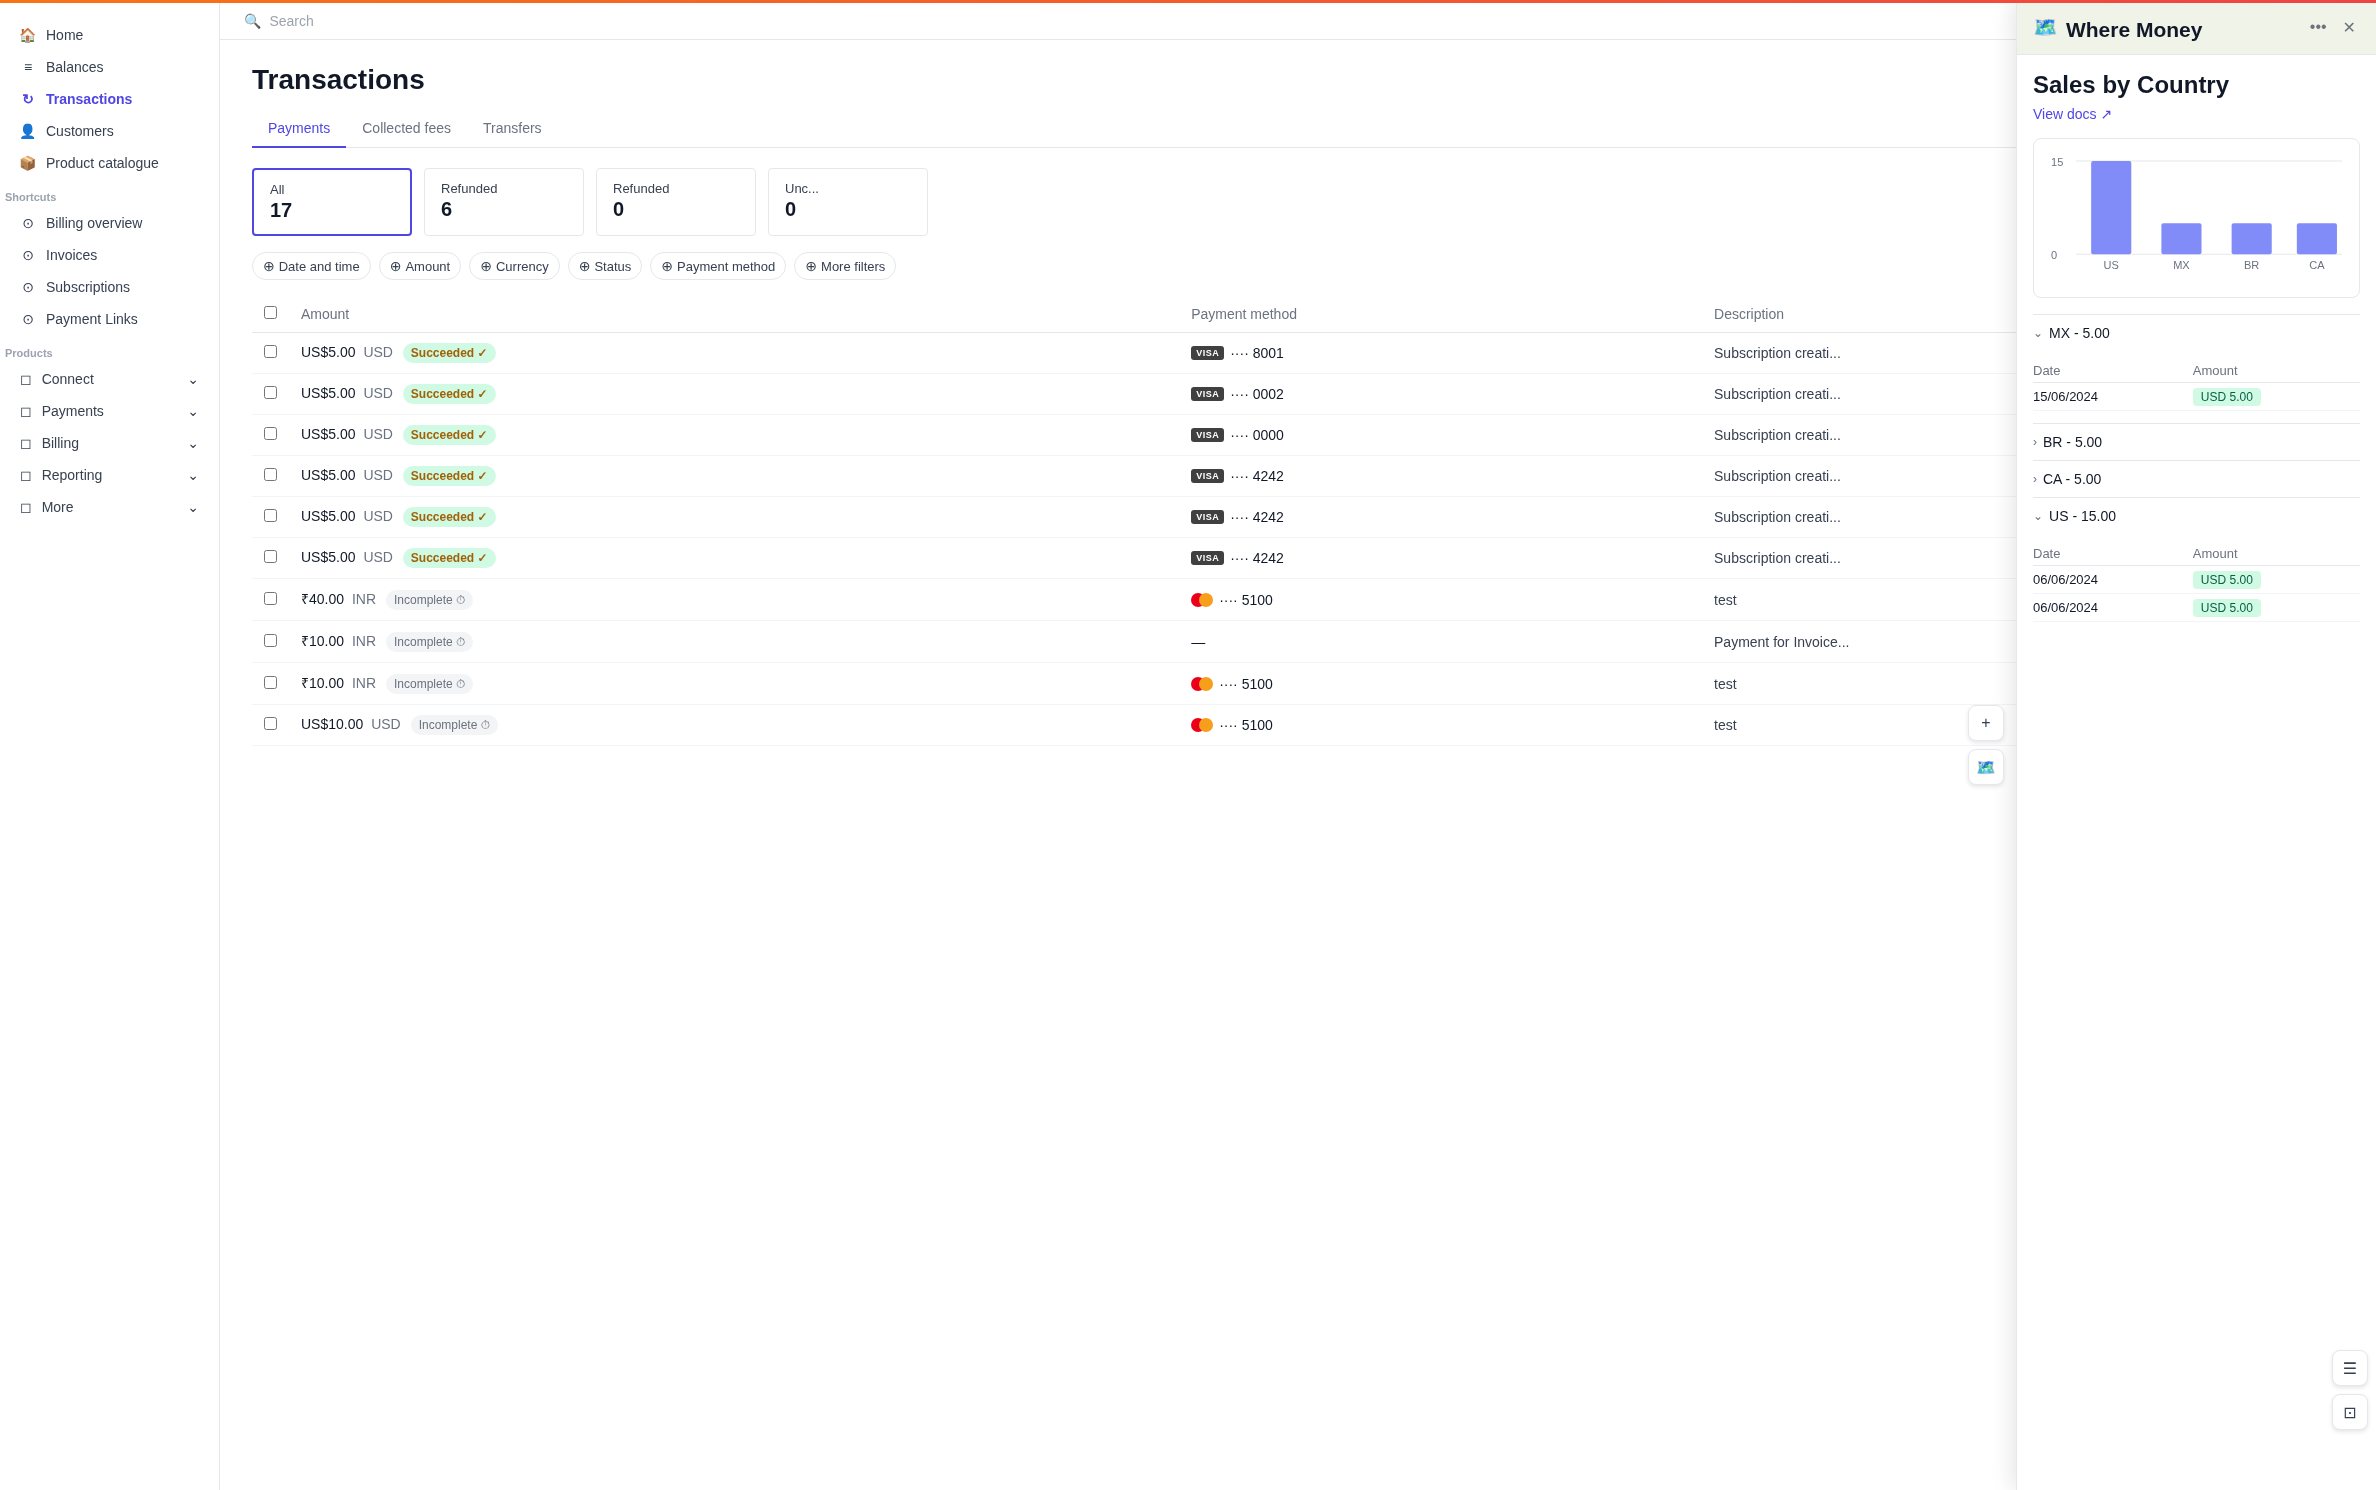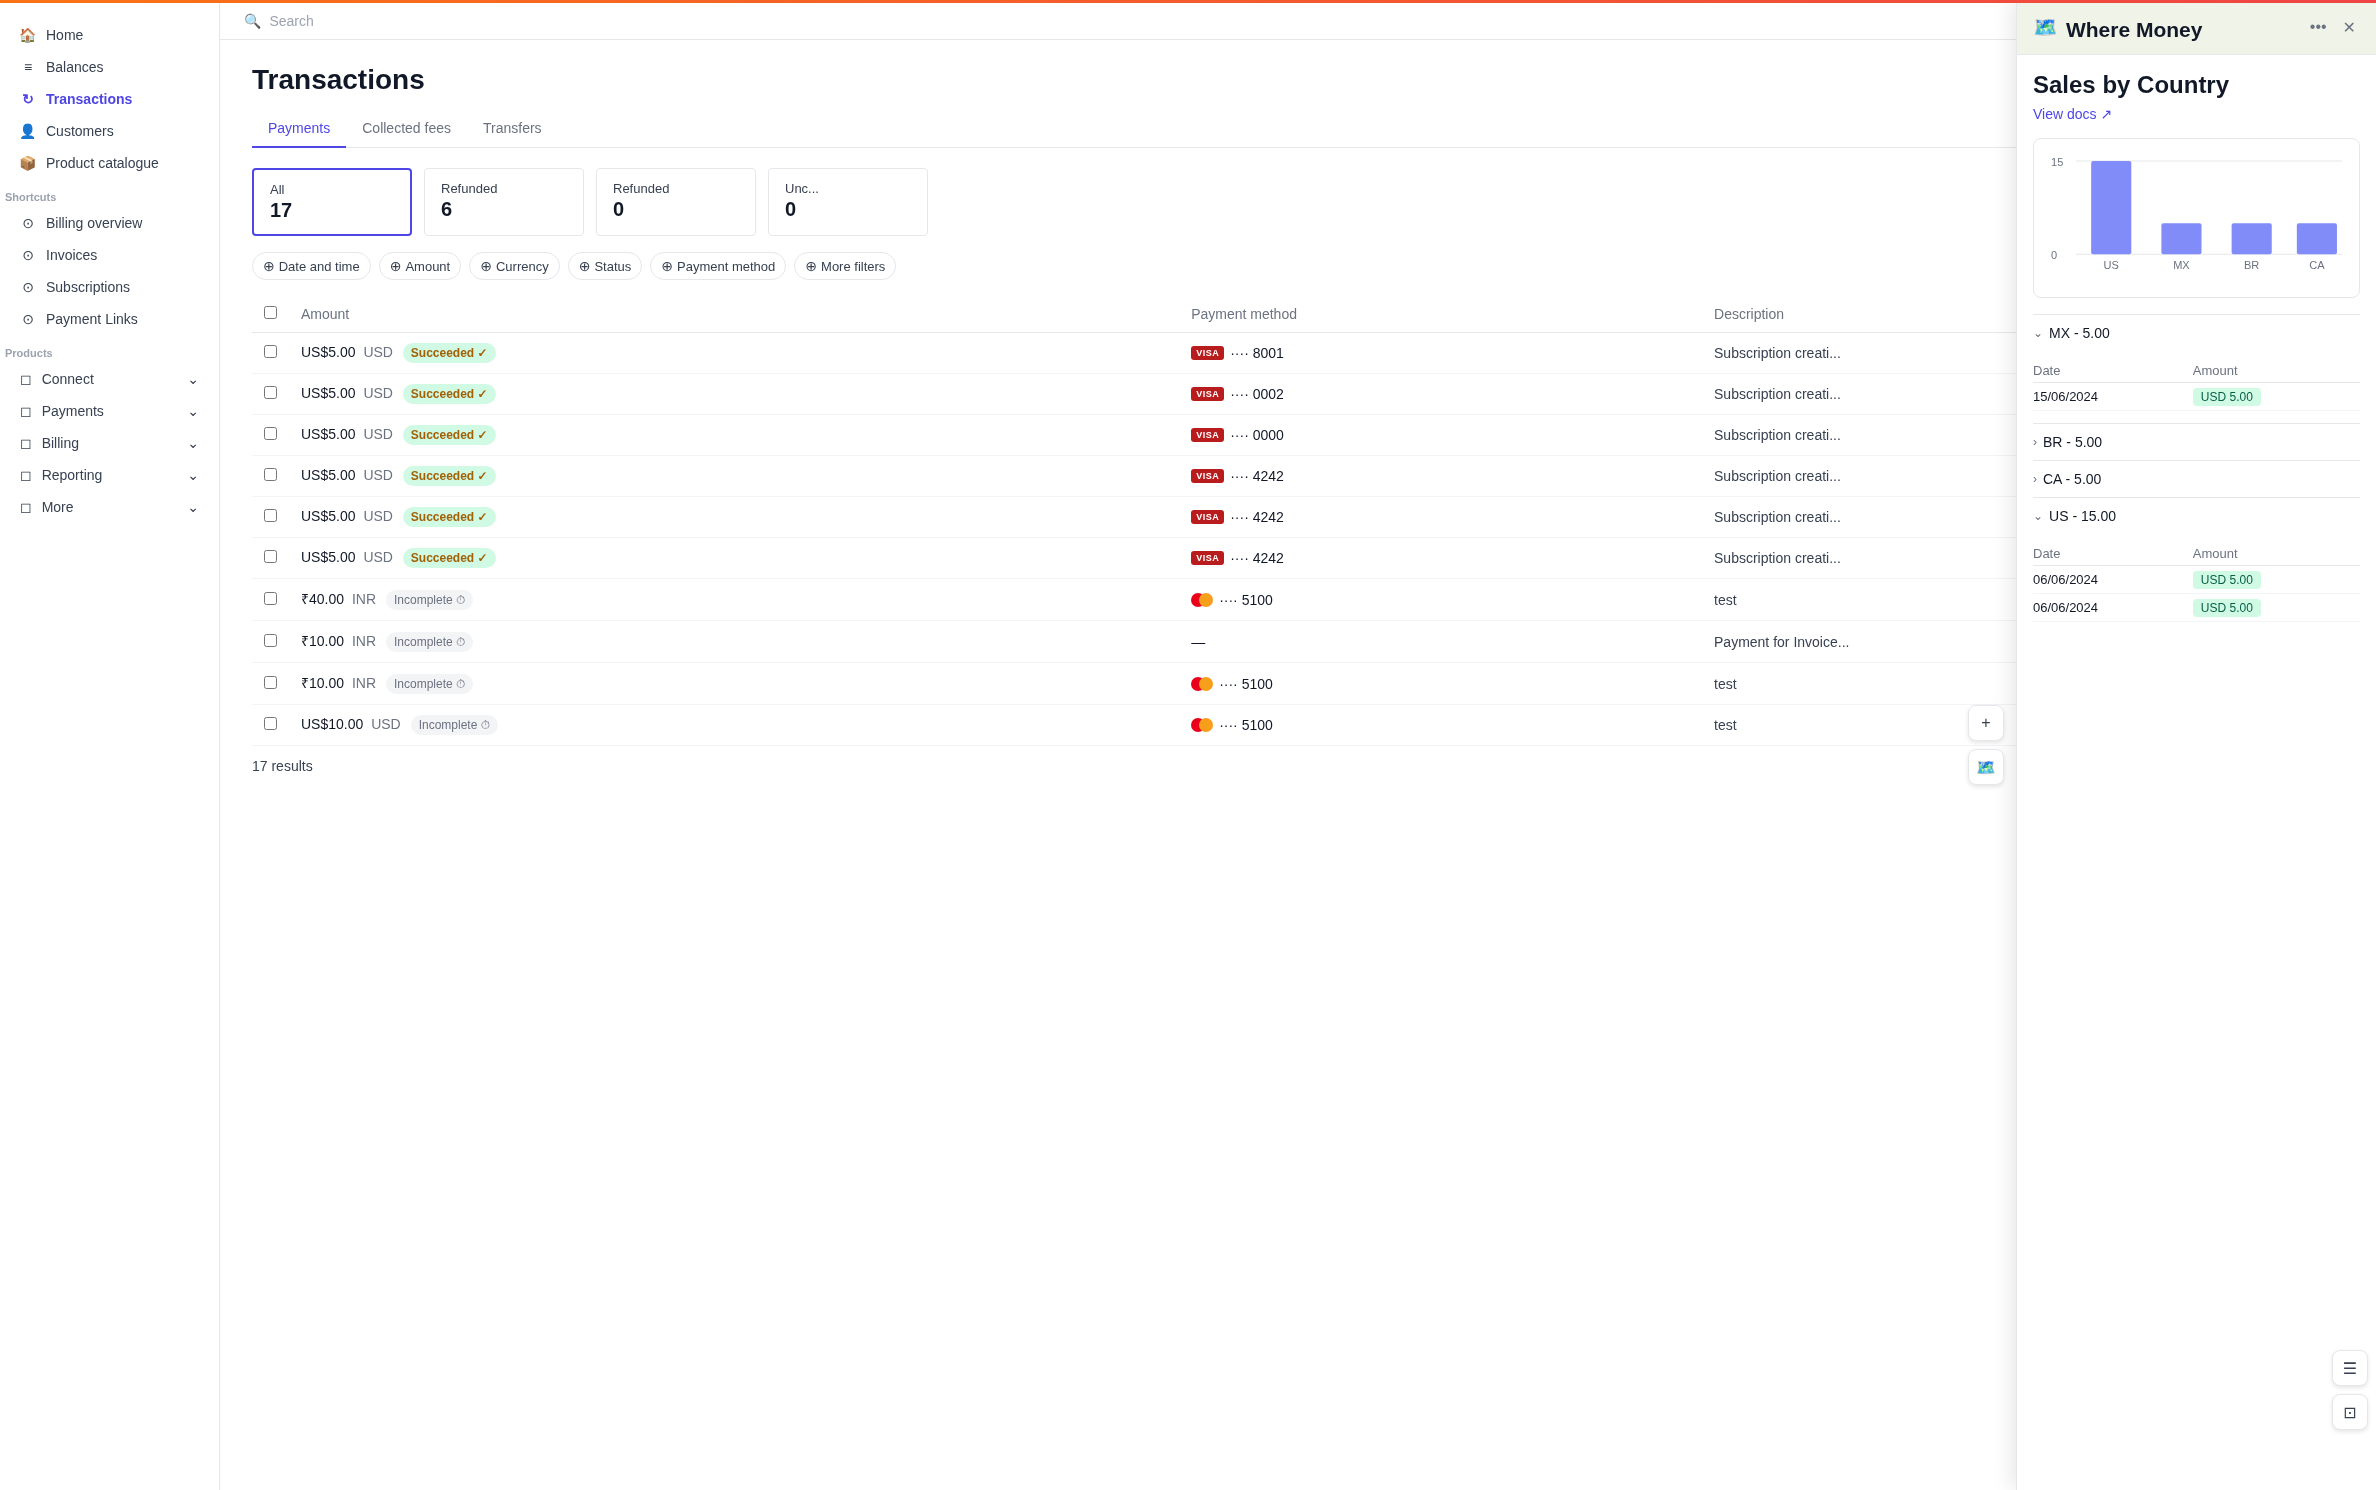--- a/index.html
+++ b/index.html
@@ -114,21 +114,21 @@
       display: inline-flex; align-items: center; gap: 4px;
       padding: 3px 8px; border-radius: 12px;
       font-size: 12px; font-weight: 500;
     }
     .badge-succeeded { background: #d1fae5; color: #a16207; font-weight: bold; }
     .badge-incomplete { background: #f3f4f6; color: #6b7280; }
 
     
     .payment-method { display: flex; align-items: center; gap: 6px; }
     .visa-card {
-      background: #b91c1c; color: #fff;
+      background: #404040; color: #fff;
       font-size: 9px; font-weight: 800;
       padding: 2px 5px; border-radius: 3px;
       letter-spacing: 0.5px;
     }
     .mc-card {
       display: flex;
     }
     .mc-circle-left { width: 14px; height: 14px; background: #eb001b; border-radius: 50%; }
     .mc-circle-right { width: 14px; height: 14px; background: #f79e1b; border-radius: 50%; margin-left: -6px; }
 
@@ -545,21 +545,20 @@
                     <div class="mc-circle-right"></div>
       </div>
       <span>···· 5100</span>
     </div>
               </td>
     <td style="color:#374151;">test</td>
   </tr>
           </tbody>
       </table>
     </div>
-    <div class="results-count">17 results</div>
   </div>
 </div>
 
 <div class="floating-actions">
   <div class="floating-btn">+</div>
   <div class="floating-btn">🗺️</div>
 </div>
 
 <div class="overlay-panel">
   <div class="overlay-topbar">

